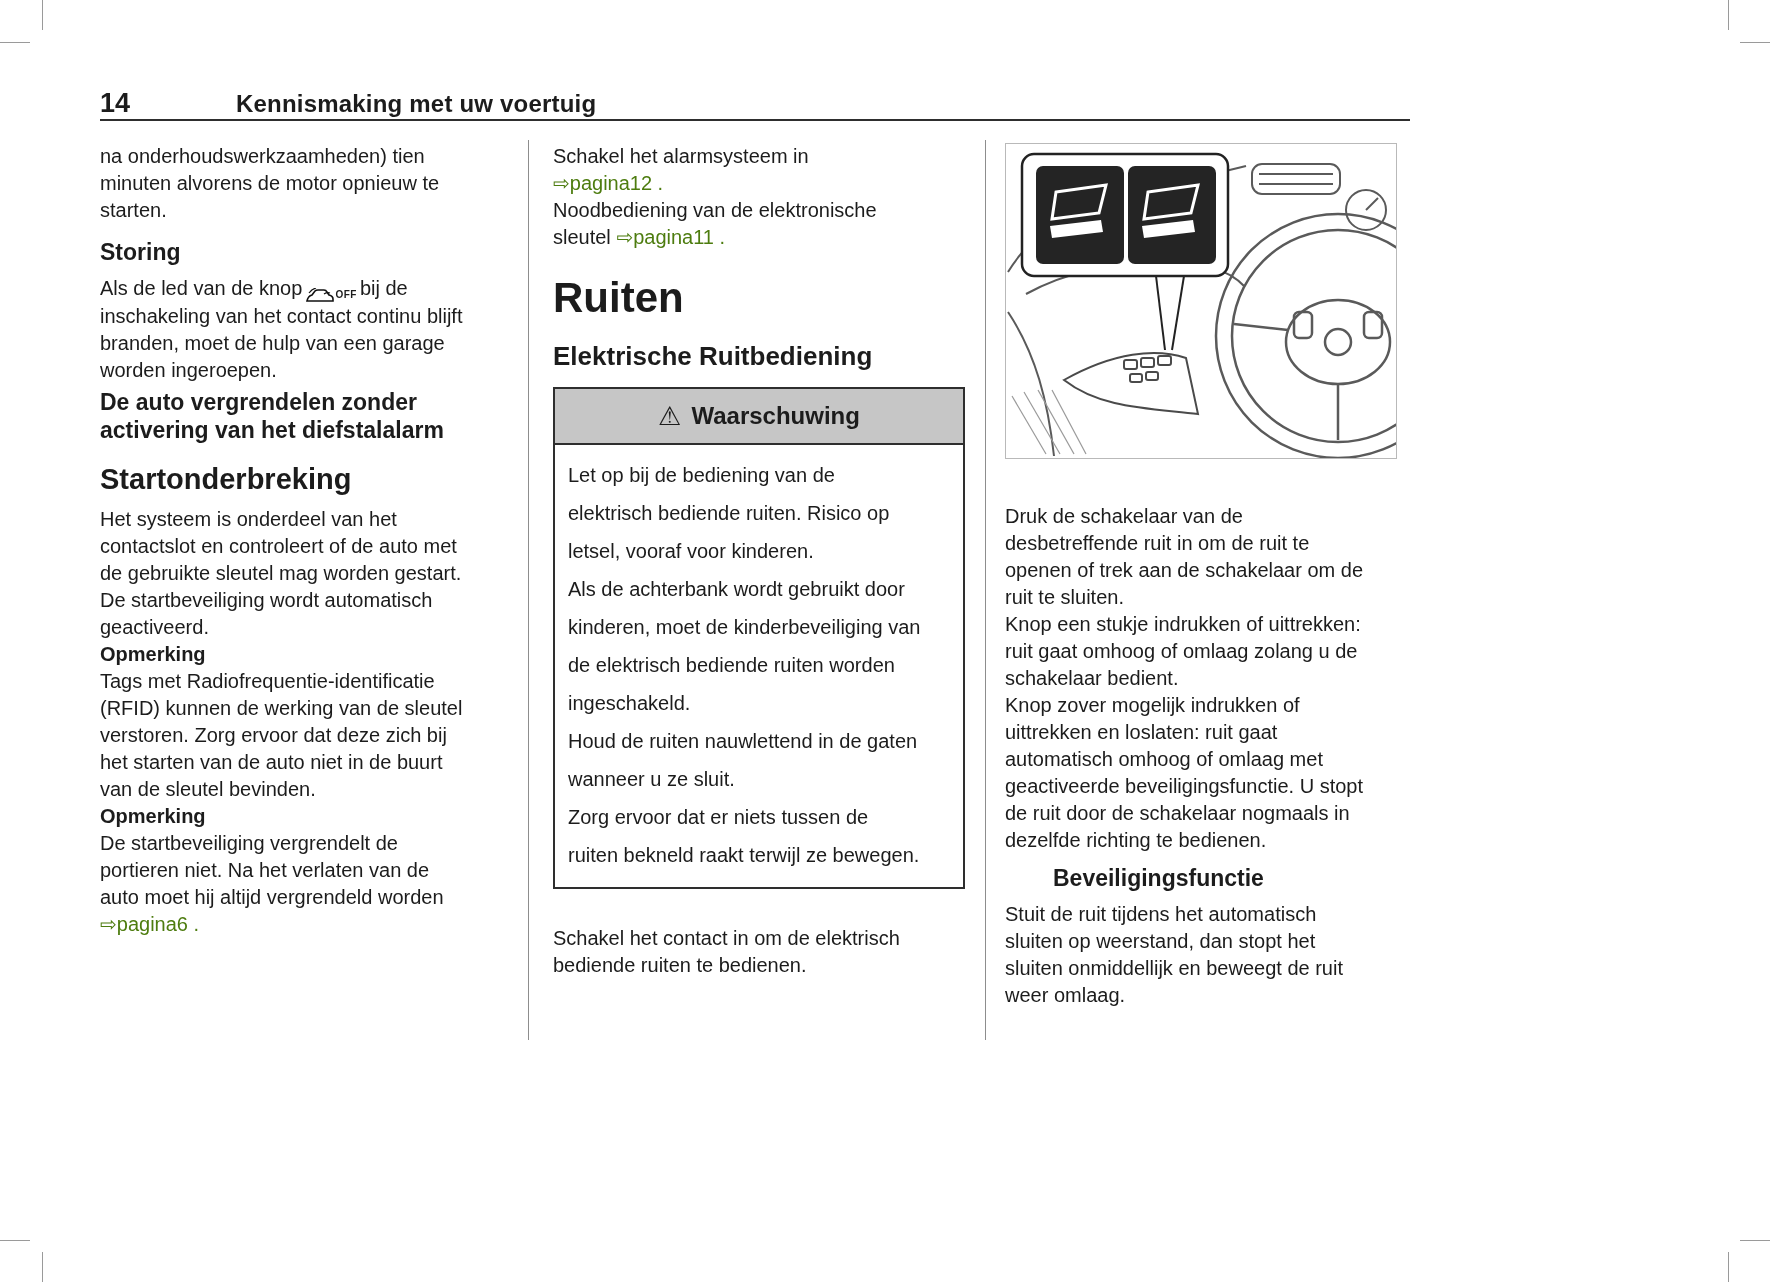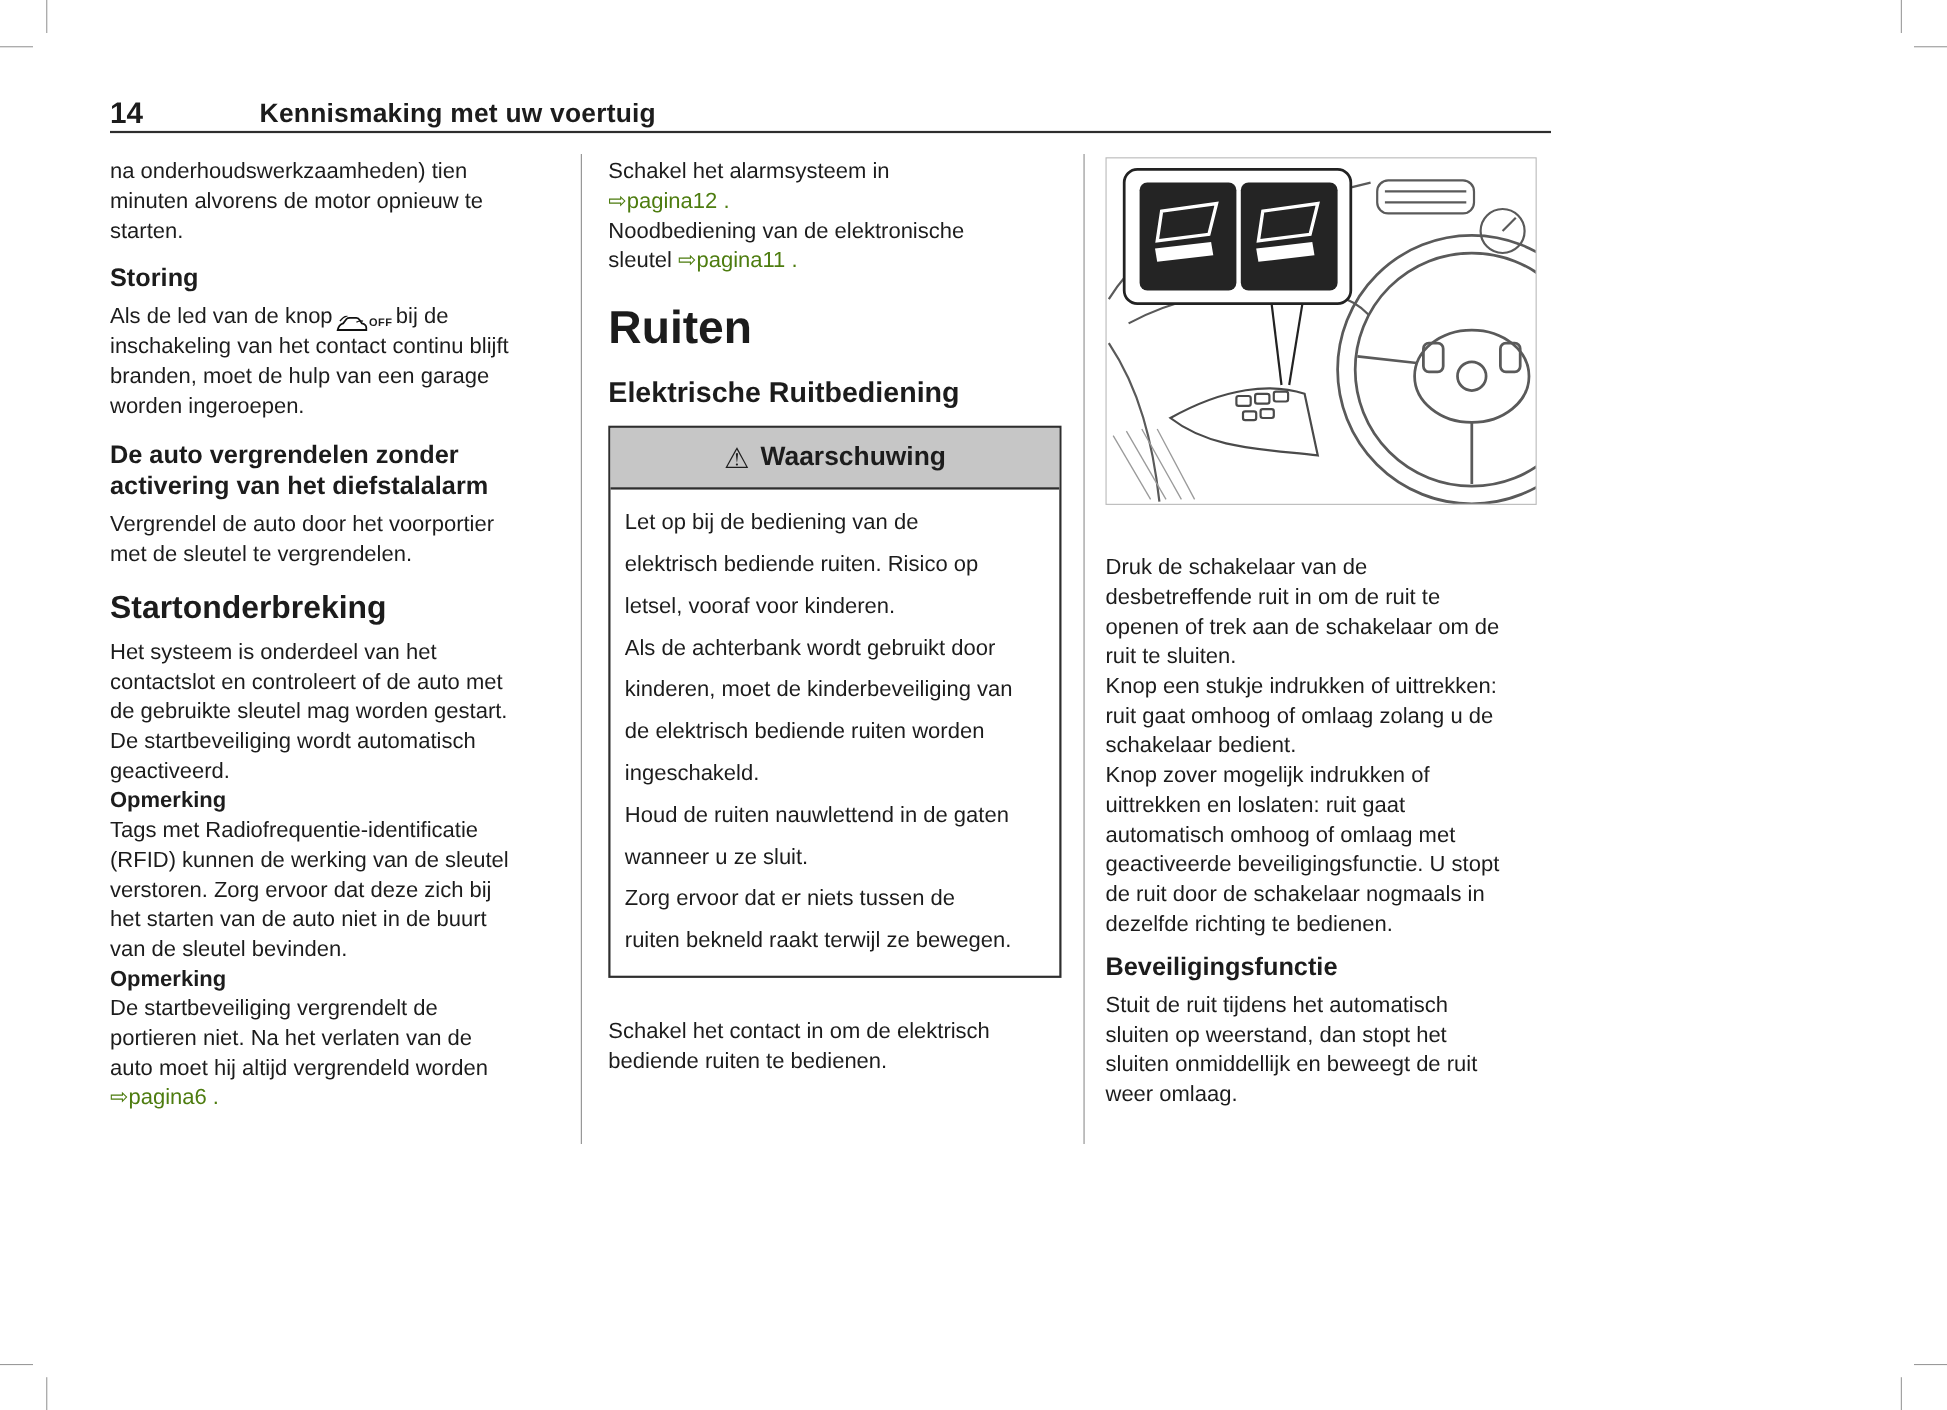--- a/index.html
+++ b/index.html
@@ -68,25 +68,23 @@
 
   <p class="para"><span>Als de led van de knop</span><span class="alarm-icon"><svg width="30" height="15" viewBox="0 0 30 15" aria-hidden="true">
           <path d="M2 13 Q3 8 7 7 L10 3 Q11 2 13 2 L19 2 Q21 2 22 4 L24 7 Q28 8 28 11 L28 13 Z" fill="none" stroke="#111" stroke-width="1.6"></path>
           <path d="M4 5 Q7 1 11 0" fill="none" stroke="#111" stroke-width="1.2"></path>
           <path d="M19 6 Q22 4 25 5" fill="none" stroke="#111" stroke-width="1.2"></path>
         </svg><span class="alarm-off">OFF</span></span><span>bij de
 inschakeling van het contact continu blijft
 branden, moet de hulp van een garage
 worden ingeroepen.</span></p>
 
-  <div class="h-small" style="margin-top:16px;">De auto vergrendelen zonder
+  <div class="h-small" style="margin-top:4px;">De auto vergrendelen zonder
 activering van het diefstalalarm</div>
 
-  <p class="para">Vergrendel de auto door het voorportier
-met de sleutel te vergrendelen.</p>
 
   <div class="h-big">Startonderbreking</div>
 
   <p class="para">Het systeem is onderdeel van het
 contactslot en controleert of de auto met
 de gebruikte sleutel mag worden gestart.
 De startbeveiliging wordt automatisch
 geactiveerd.</p>
   <p class="para bold">Opmerking</p>
   <p class="para">Tags met Radiofrequentie-identificatie
@@ -206,19 +204,19 @@
 Knop een stukje indrukken of uittrekken:
 ruit gaat omhoog of omlaag zolang u de
 schakelaar bedient.
 Knop zover mogelijk indrukken of
 uittrekken en loslaten: ruit gaat
 automatisch omhoog of omlaag met
 geactiveerde beveiligingsfunctie. U stopt
 de ruit door de schakelaar nogmaals in
 dezelfde richting te bedienen.</p>
 
-  <div class="h-small" style="margin-top:10px;">Beveiligingsfunctie</div>
+  <div class="h-small" style="margin-top:10px;margin-left:48px;">Beveiligingsfunctie</div>
 
   <p class="para">Stuit de ruit tijdens het automatisch
 sluiten op weerstand, dan stopt het
 sluiten onmiddellijk en beweegt de ruit
 weer omlaag.</p>
 </div>
 
 </body></html>

